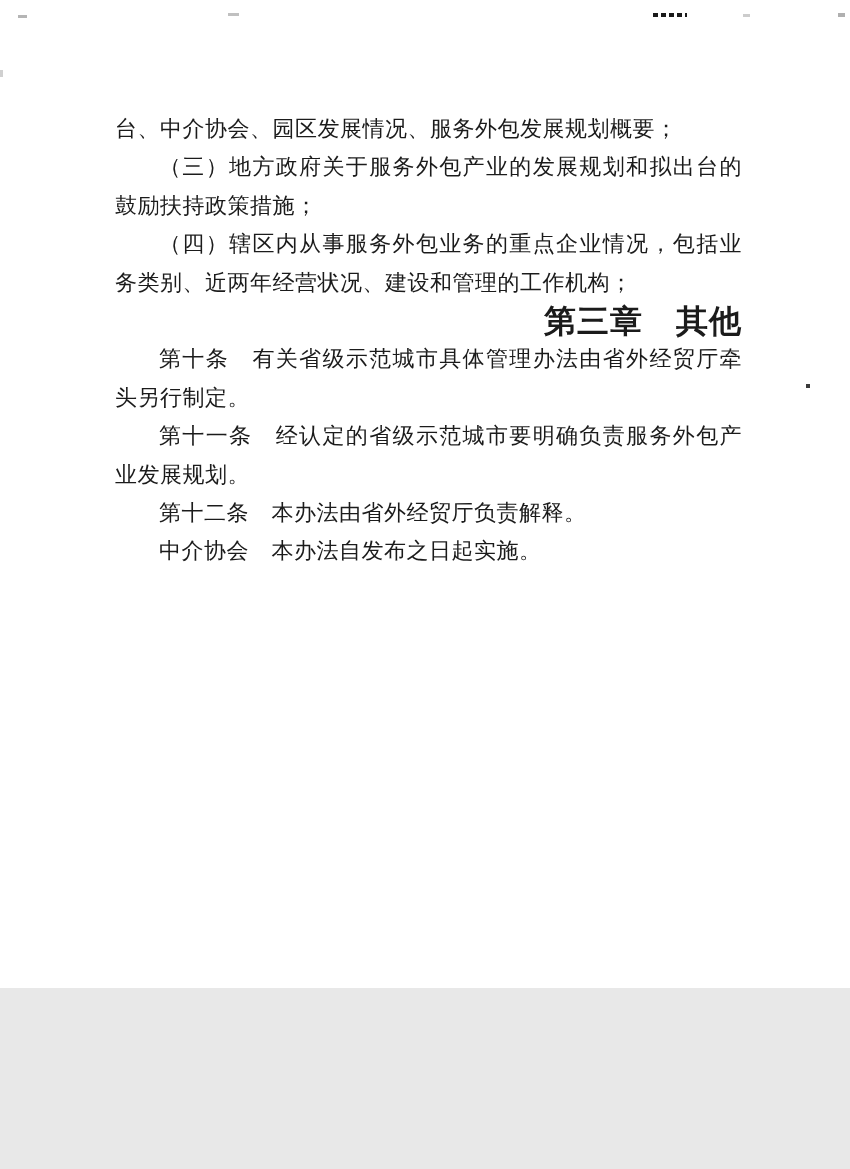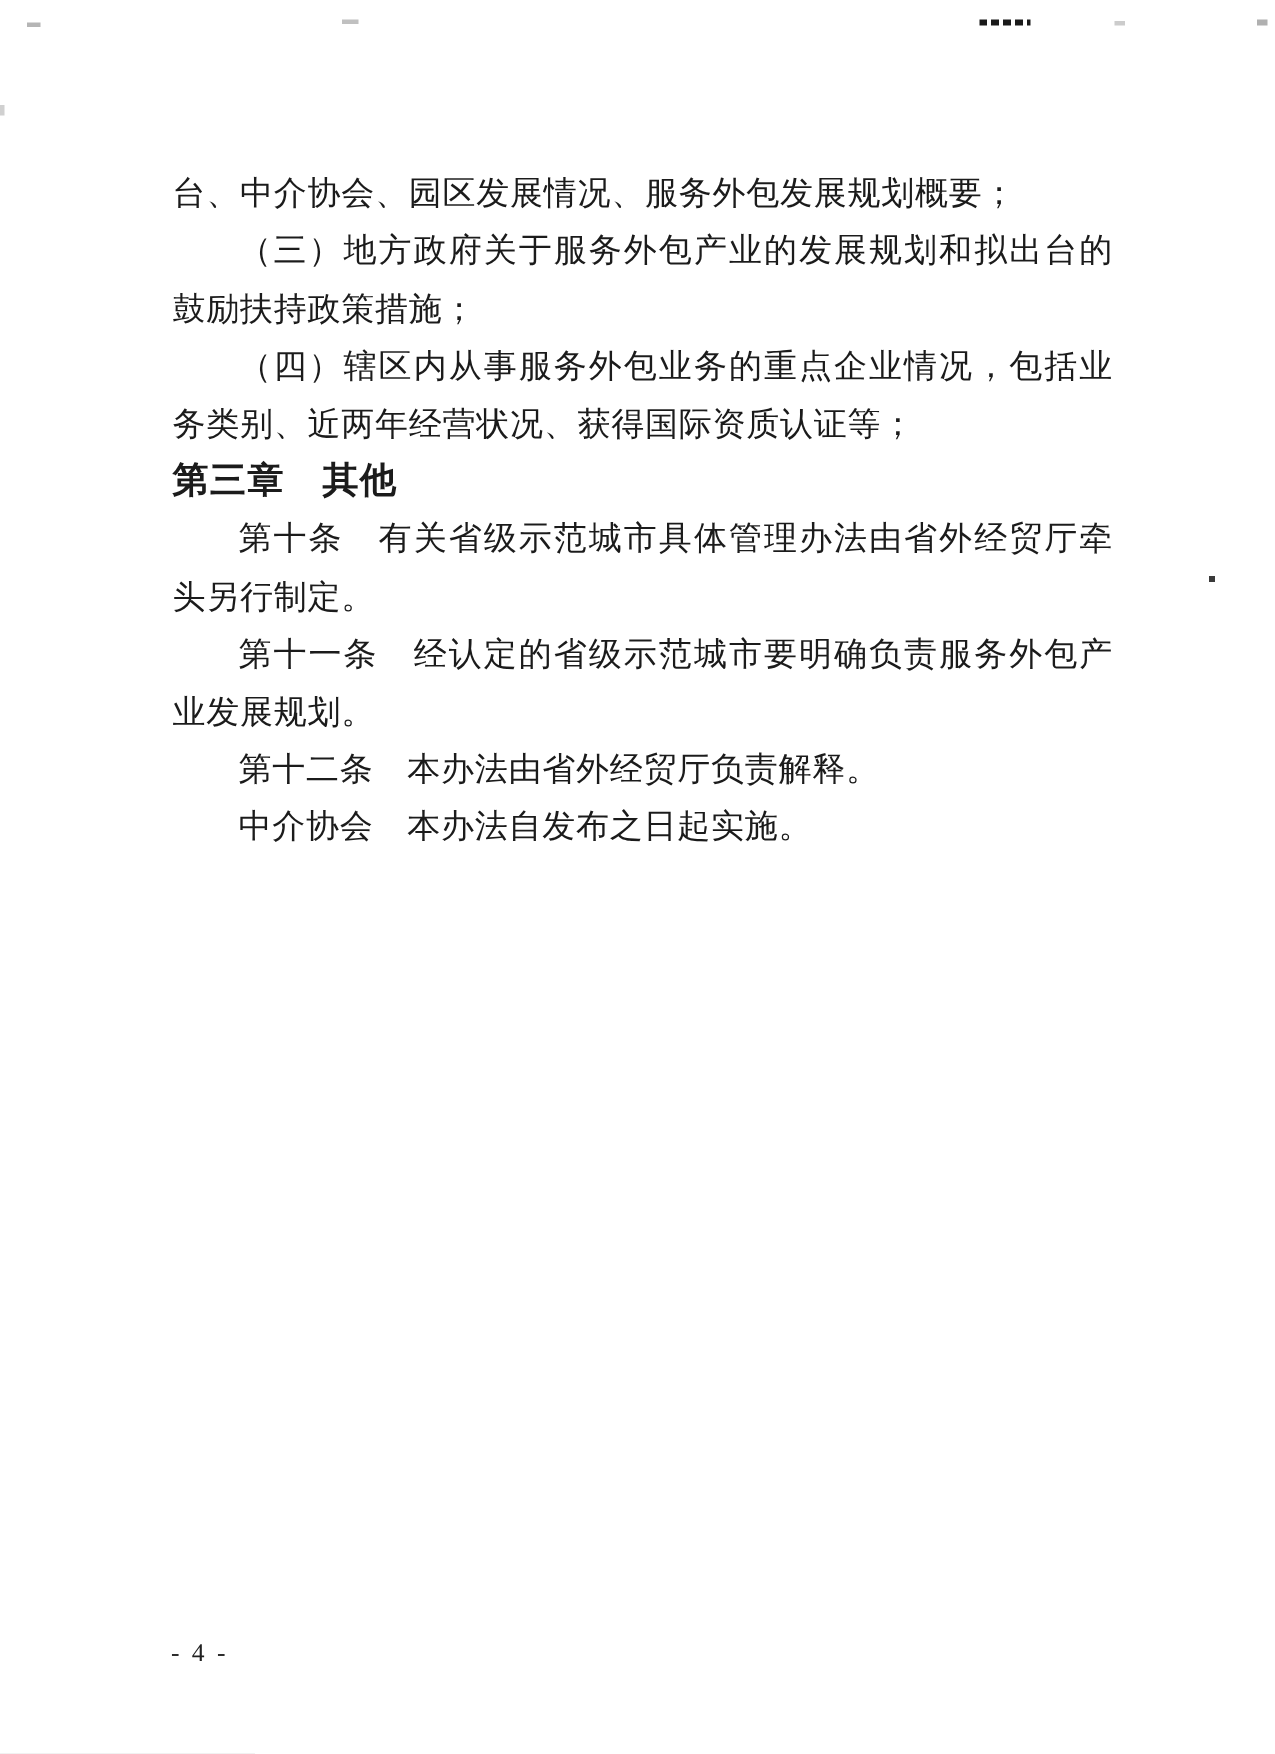--- a/index.html
+++ b/index.html
@@ -3,21 +3,21 @@
 <meta charset="utf-8">
 <style>
   html, body {
     margin: 0;
     padding: 0;
     background: #e8e8e8;
   }
   .page {
     position: relative;
     width: 850px;
-    height: 1169px;
+    height: 988px;
     background: #ffffff;
     font-family: "Liberation Serif", "DejaVu Serif", serif;
     color: #1b1b1b;
     overflow: hidden;
     box-sizing: border-box;
   }
   .body-text {
     position: absolute;
     left: 115px;
     top: 110px;
@@ -32,23 +32,23 @@
     margin: 0;
     padding: 0;
     text-indent: 2em;
   }
   .body-text p.continuation {
     text-indent: 0;
   }
   .chapter-heading {
     margin: 30px 0 6px 0;
     text-indent: 0 !important;
-    text-align: left;
+    text-align: right;
     font-weight: bold;
-    font-size: 24px;
+    font-size: 32px;
     letter-spacing: 1px;
     line-height: 38.4px;
   }
   .page-number {
     position: absolute;
     left: 114px;
     top: 1092px;
     font-size: 17px;
     letter-spacing: 2px;
     color: #222222;
@@ -81,21 +81,21 @@
   <div class="artifact artifact-speck-c"></div>
   <div class="artifact artifact-speck-d"></div>
   <div class="artifact artifact-dot-e"></div>
   <div class="artifact artifact-speck-f"></div>
 
   <div class="body-text">
     <p class="continuation">台、中介协会、园区发展情况、服务外包发展规划概要；</p>
 
     <p>（三）地方政府关于服务外包产业的发展规划和拟出台的鼓励扶持政策措施；</p>
 
-    <p>（四）辖区内从事服务外包业务的重点企业情况，包括业务类别、近两年经营状况、获得国际资质认证等；</p>
+    <p>（四）辖区内从事服务外包业务的重点企业情况，包括业务类别、近两年经营状况、建设和管理的工作机构；</p>
 
 
 
 
     <p class="chapter-heading">第三章　其他</p>
 
 
     <p>第十条　有关省级示范城市具体管理办法由省外经贸厅牵头另行制定。</p>
 
     <p>第十一条　经认定的省级示范城市要明确负责服务外包产业发展规划。</p>

